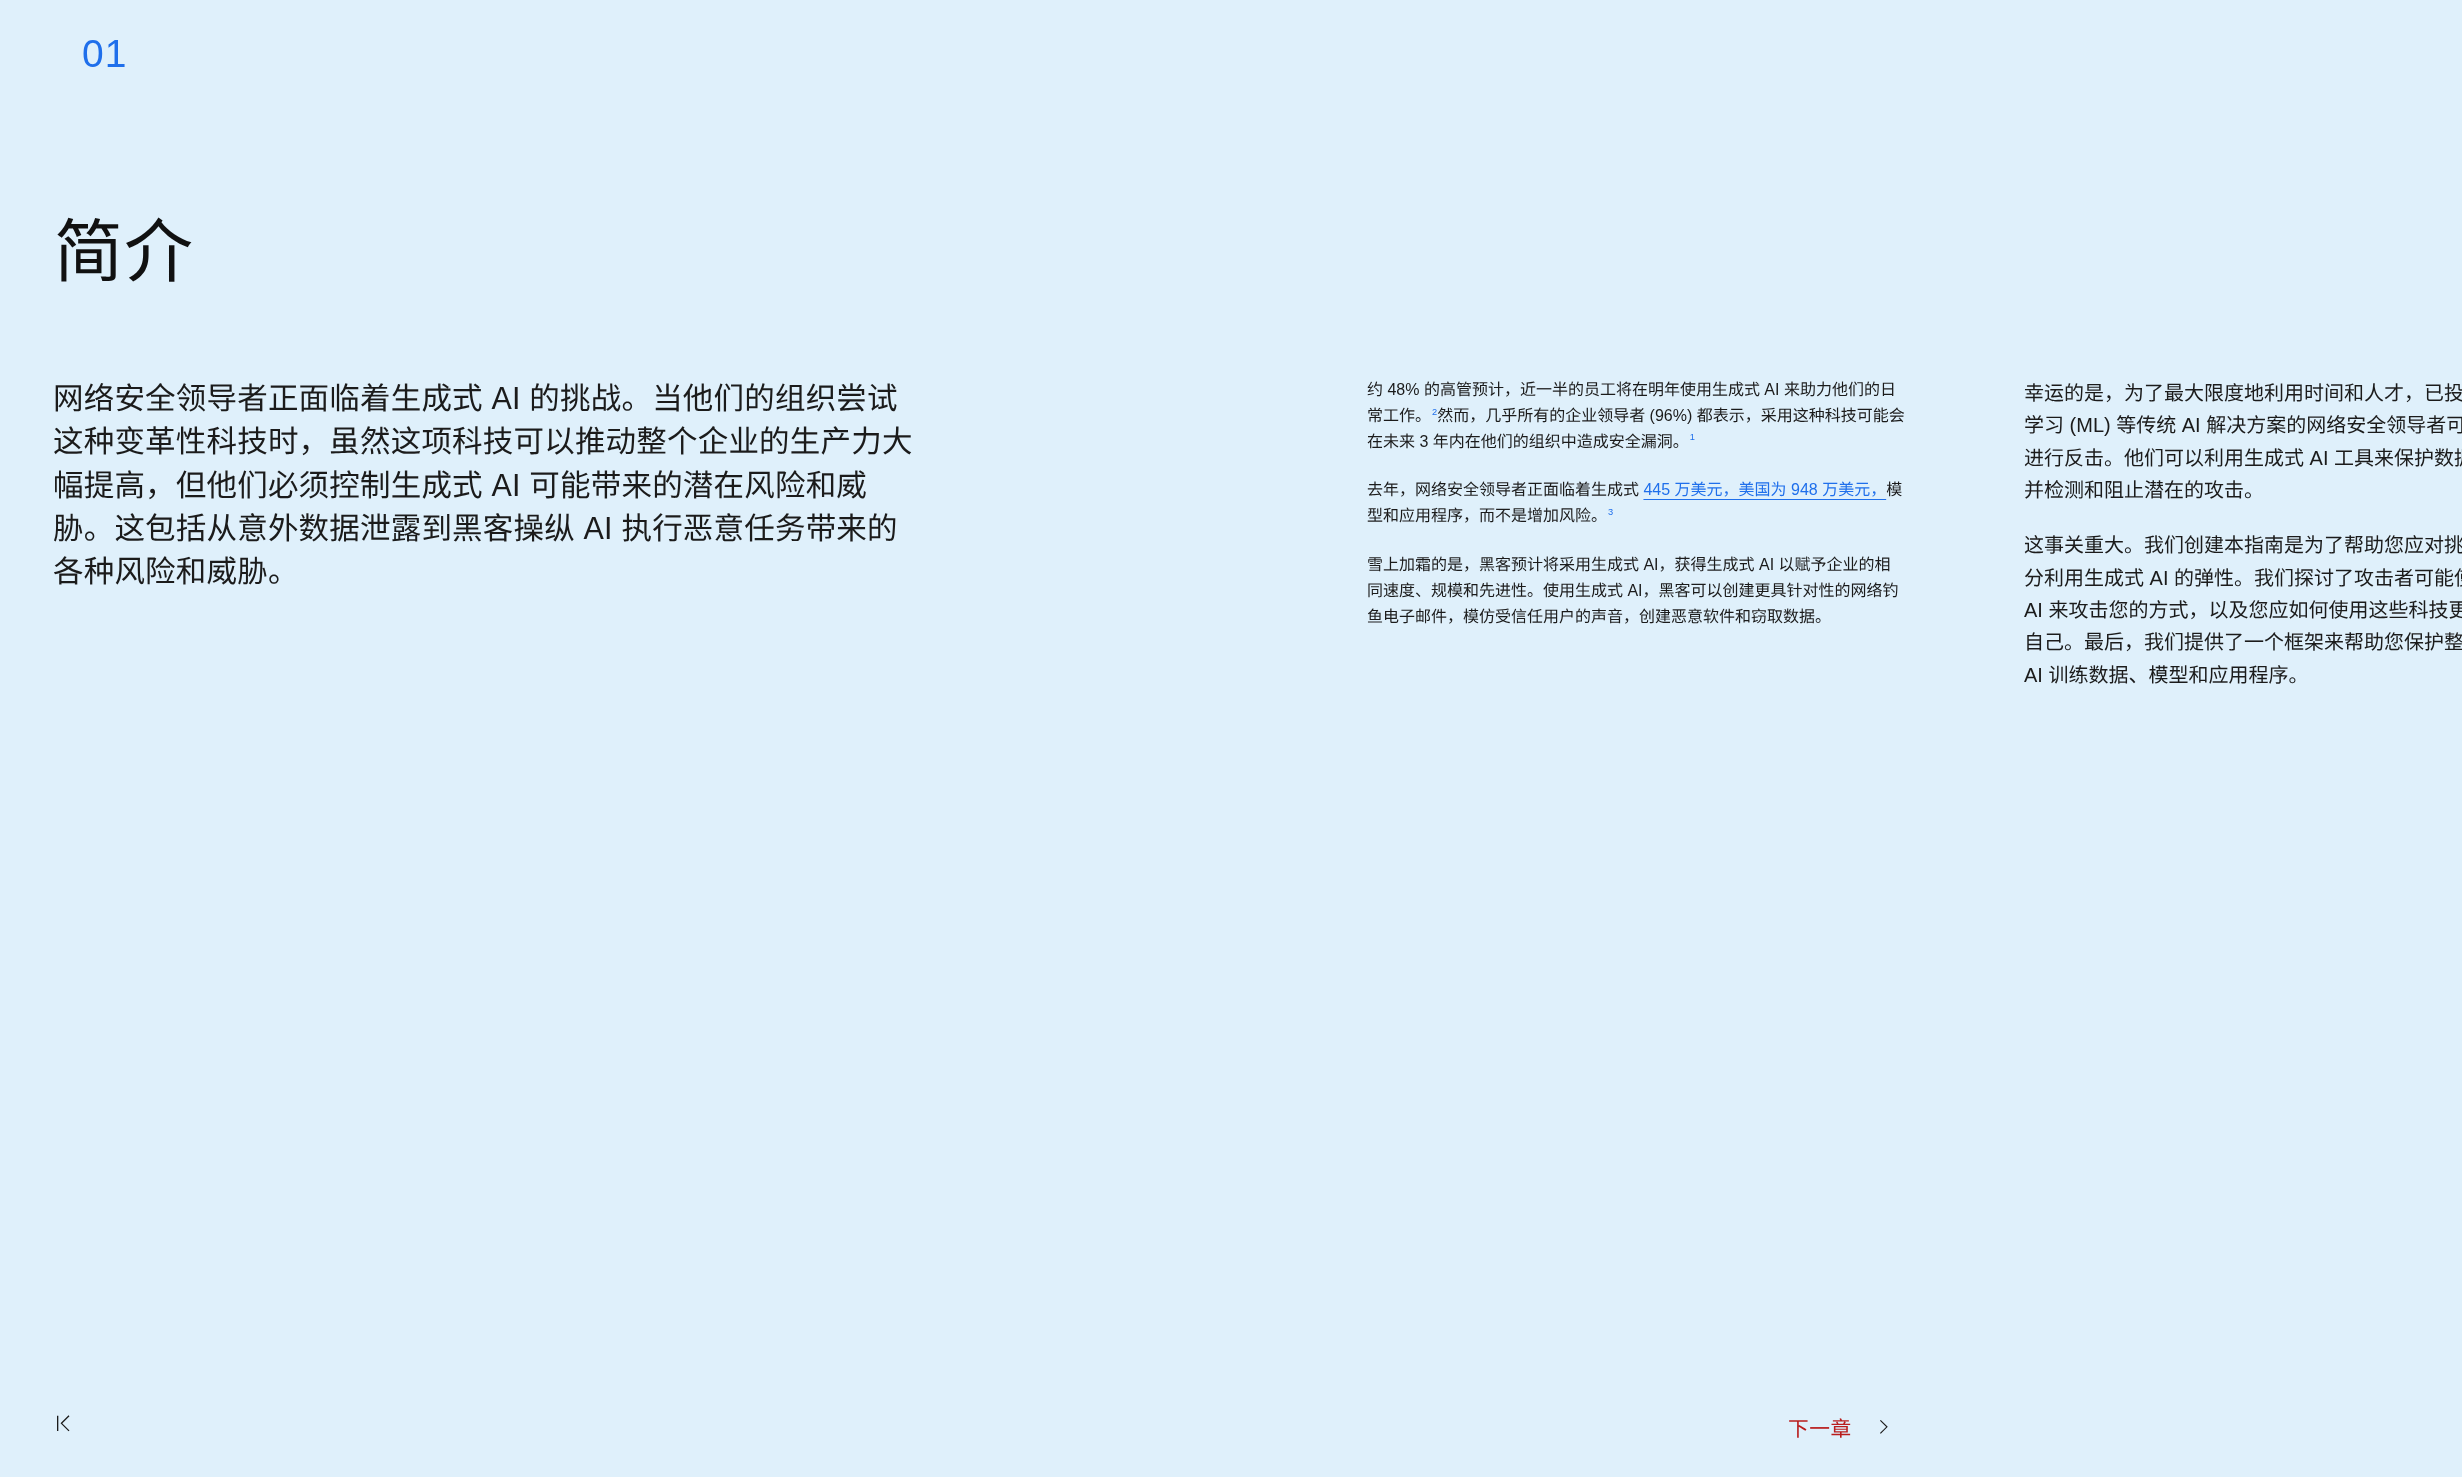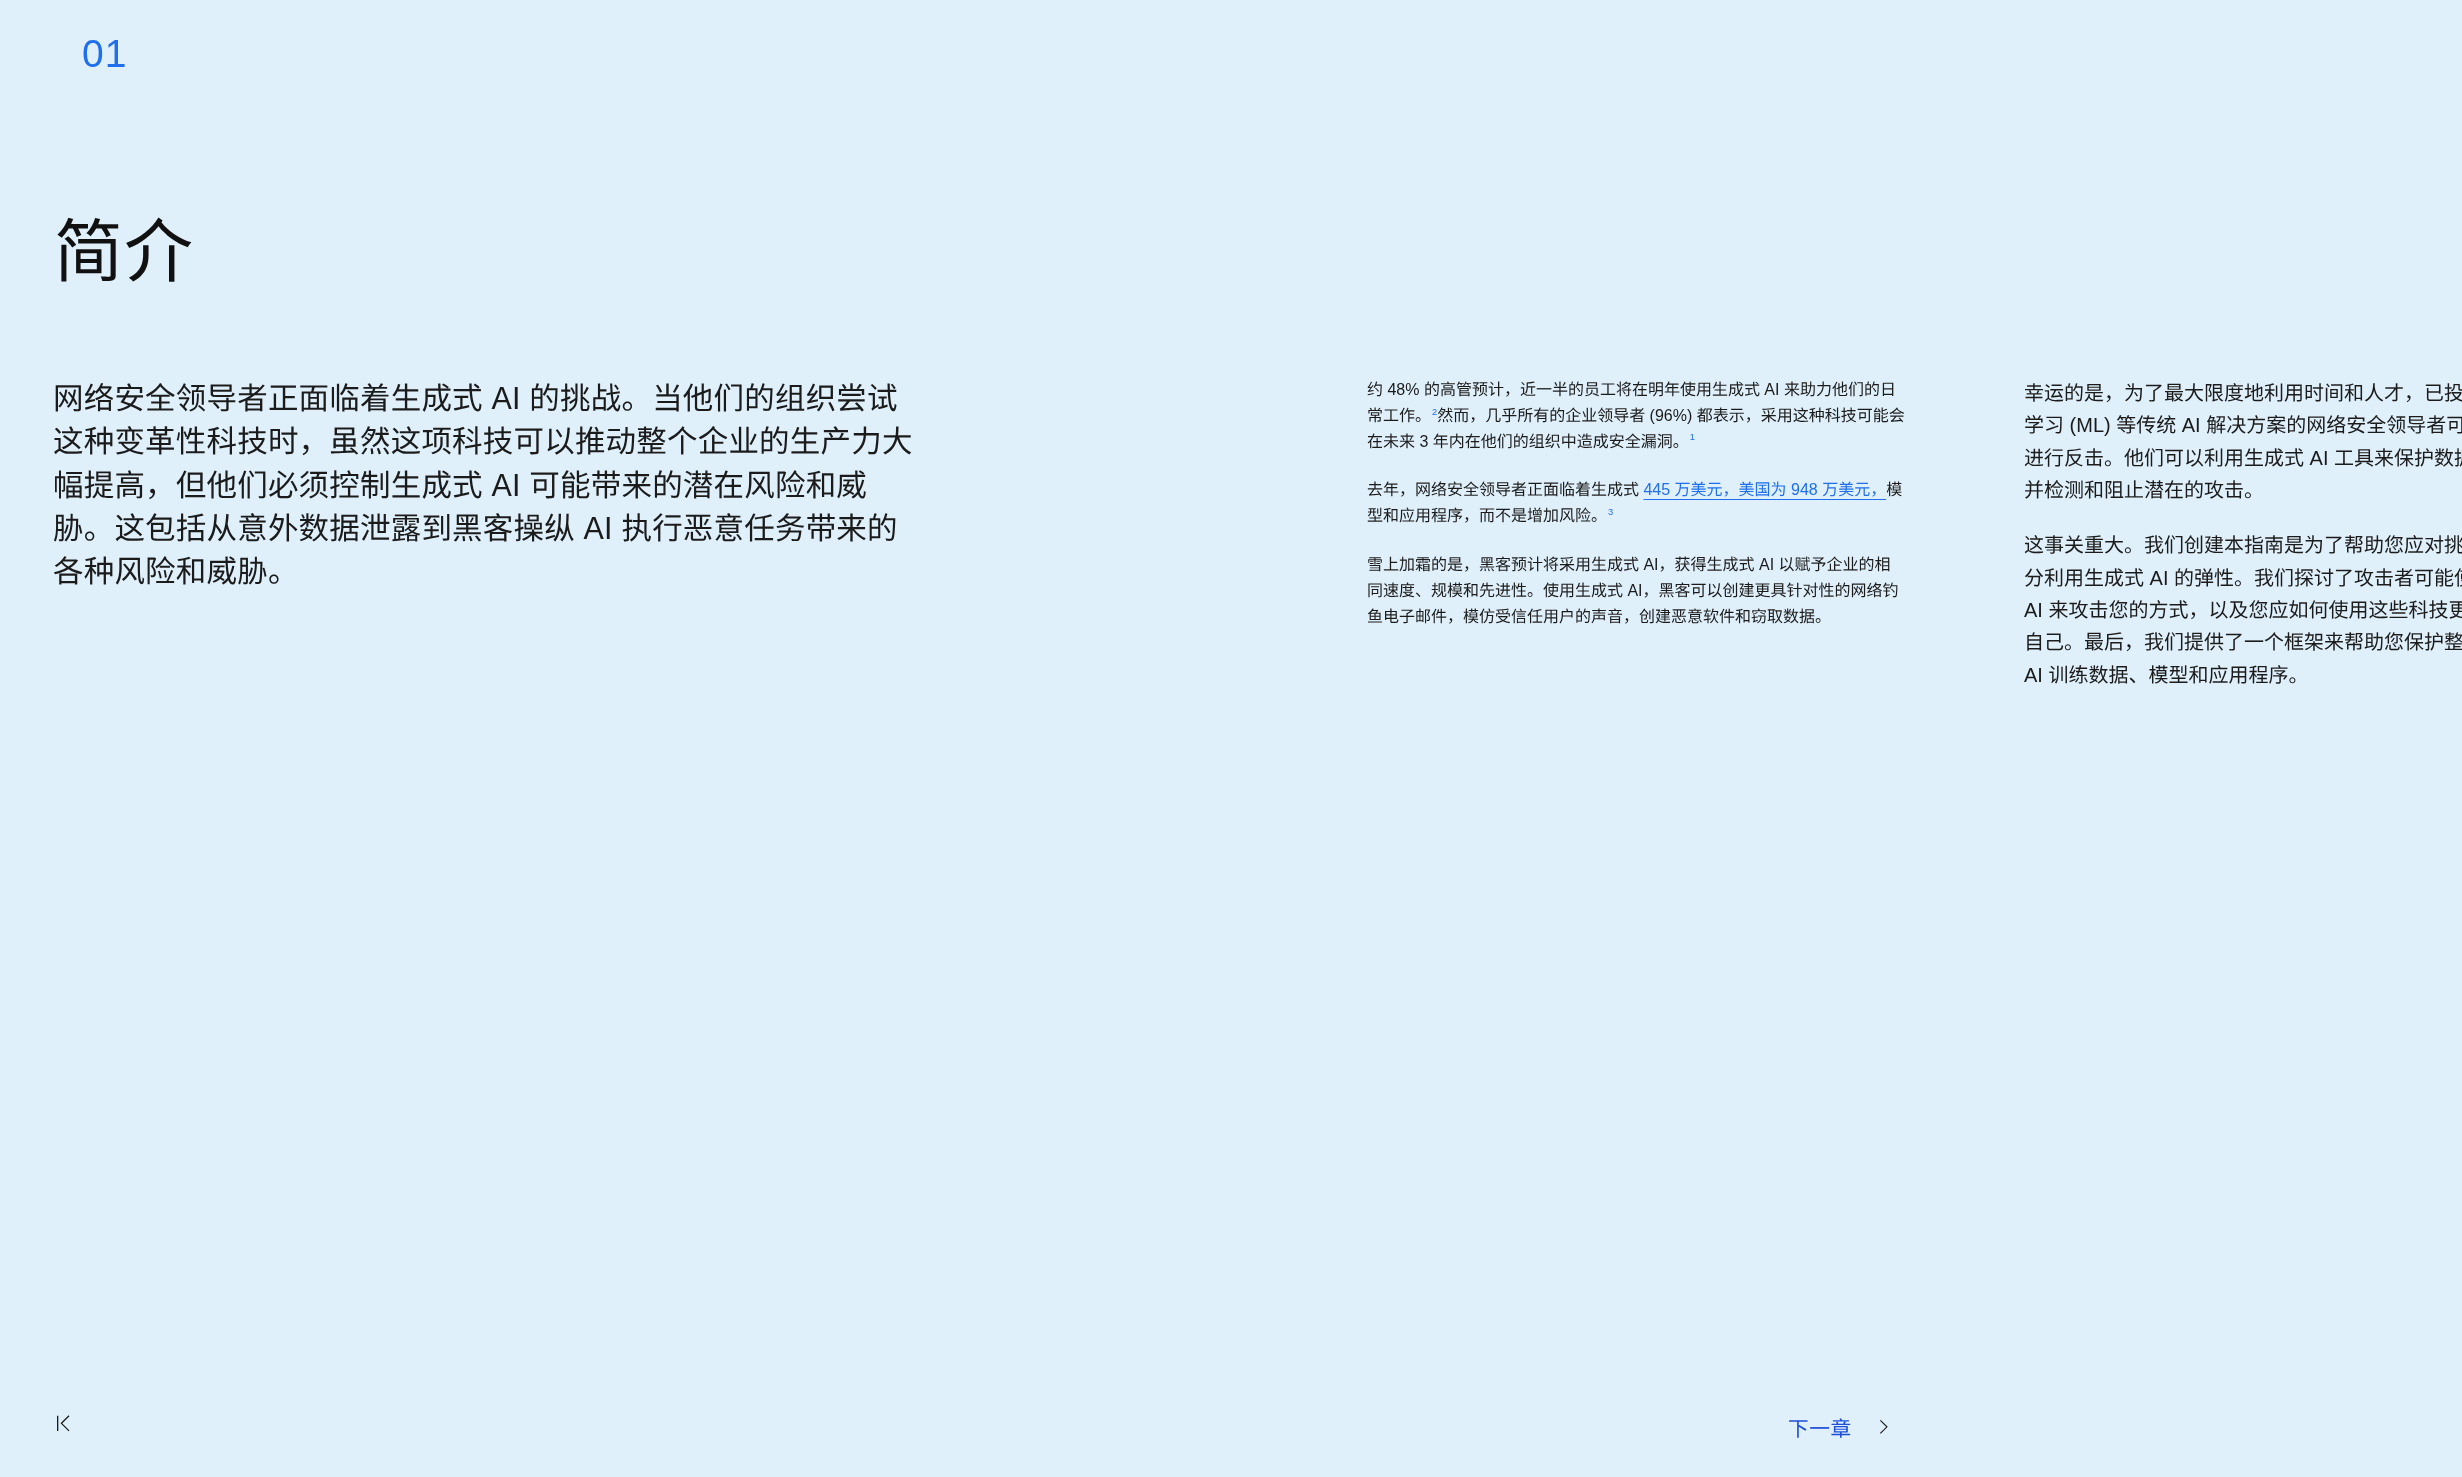--- a/index.html
+++ b/index.html
@@ -116,21 +116,21 @@
     position: absolute;
     left: 1788px;
     bottom: 35px;
     display: flex;
     align-items: center;
     gap: 21.7px;
     cursor: pointer;
   }
   .footer-next .label {
     font-size: 20.7px;
-    color: #1d4ed8;
+    color: #b91c1c;
     letter-spacing: 0.5px;
   }
   .icon svg { display: block; }
 </style>
 </head>
 <body>
 
 <div class="page">
 
   <div class="chapter-number">01</div>

